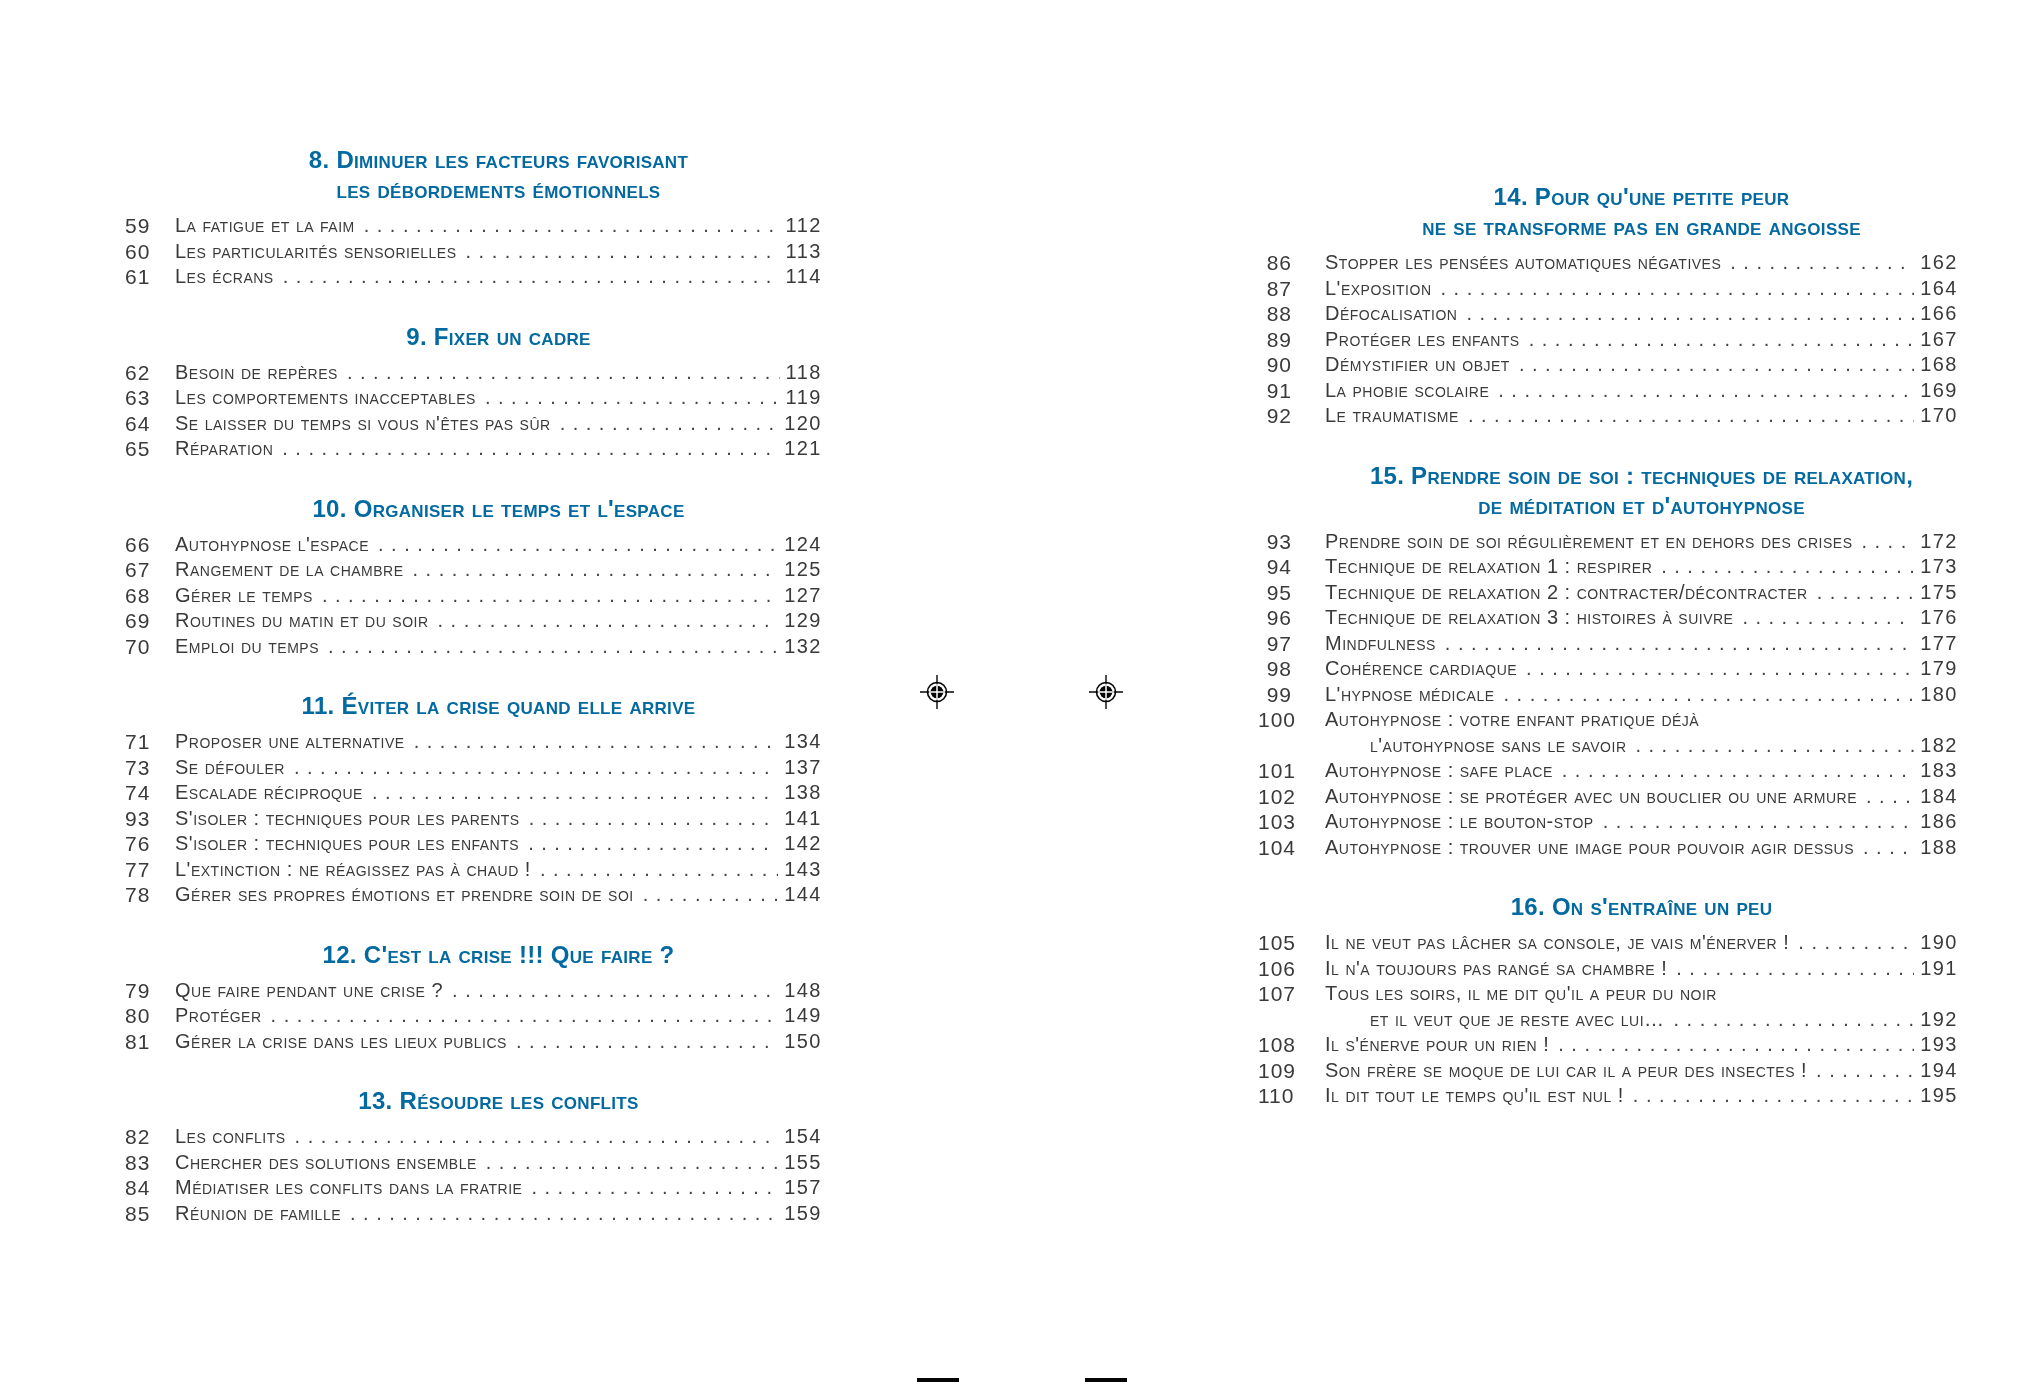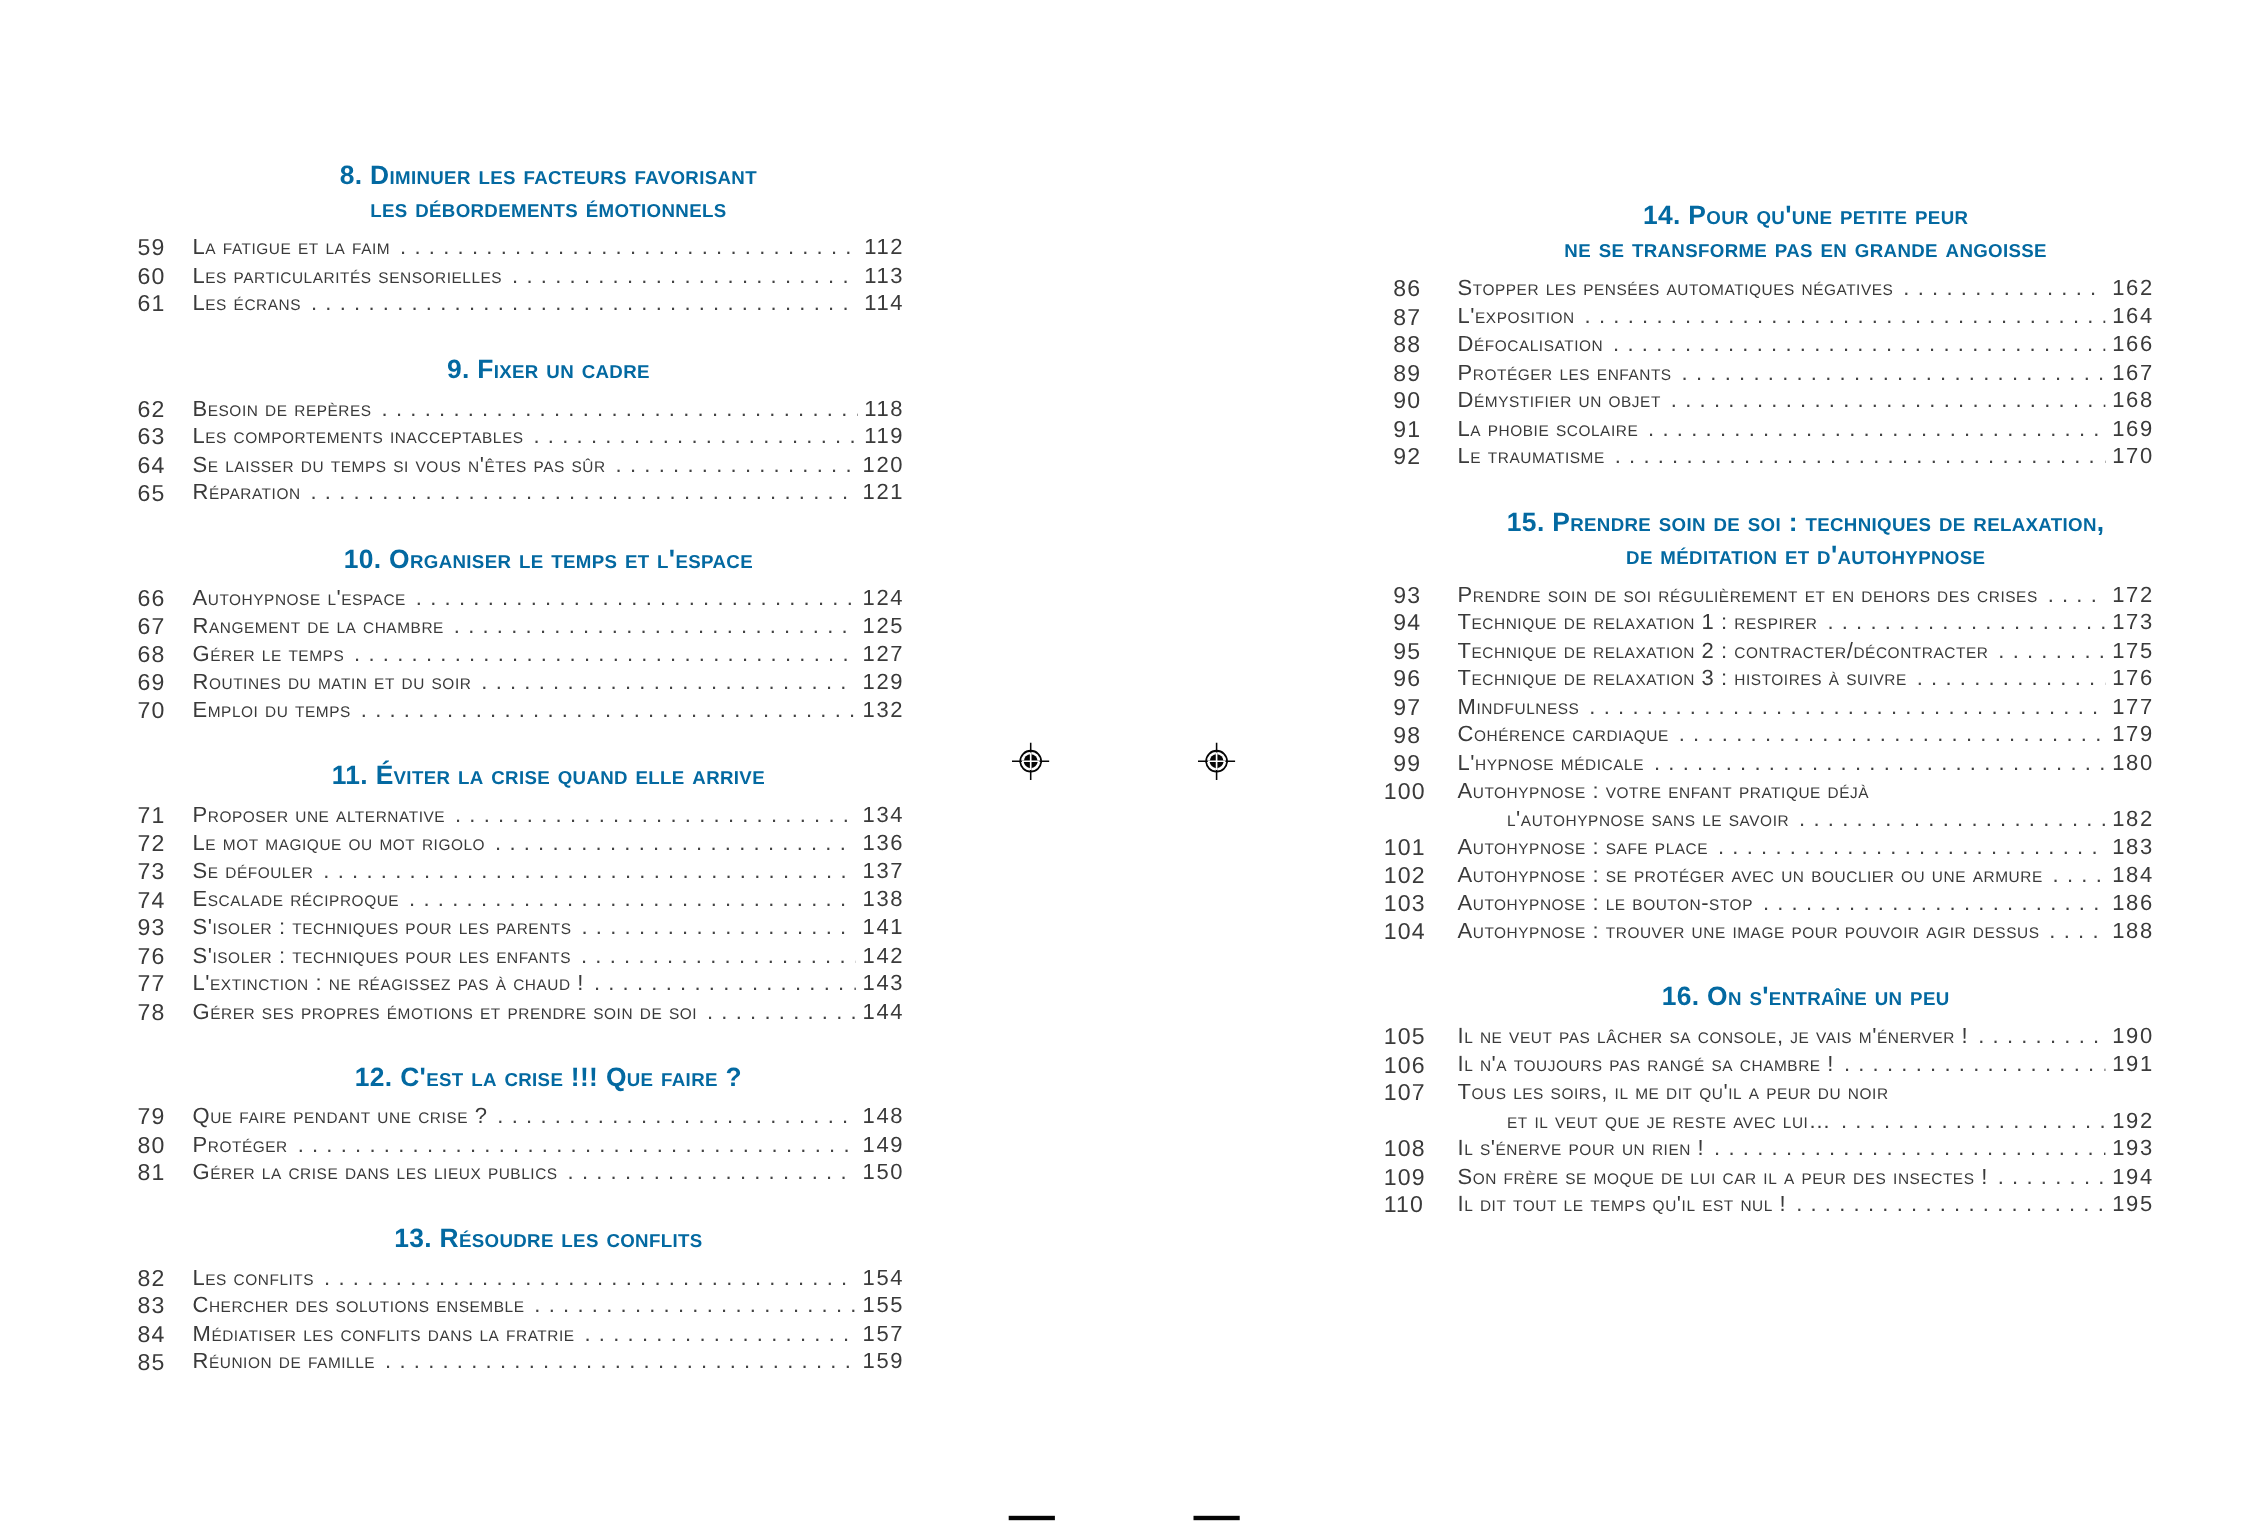--- a/index.html
+++ b/index.html
@@ -242,30 +242,20 @@
             <span class="entry-num">71</span>
             <div class="entry-body">
               <div class="entry-line">
                 <span class="entry-title">Proposer une alternative</span>
                 <span class="leader"></span>
                 <span class="entry-page">134</span>
               </div>
             </div>
           </div>
           <div class="entry">
-            <span class="entry-num">72</span>
-            <div class="entry-body">
-              <div class="entry-line">
-                <span class="entry-title">Le mot magique ou mot rigolo</span>
-                <span class="leader"></span>
-                <span class="entry-page">136</span>
-              </div>
-            </div>
-          </div>
-          <div class="entry">
             <span class="entry-num">73</span>
             <div class="entry-body">
               <div class="entry-line">
                 <span class="entry-title">Se défouler</span>
                 <span class="leader"></span>
                 <span class="entry-page">137</span>
               </div>
             </div>
           </div>
           <div class="entry">

